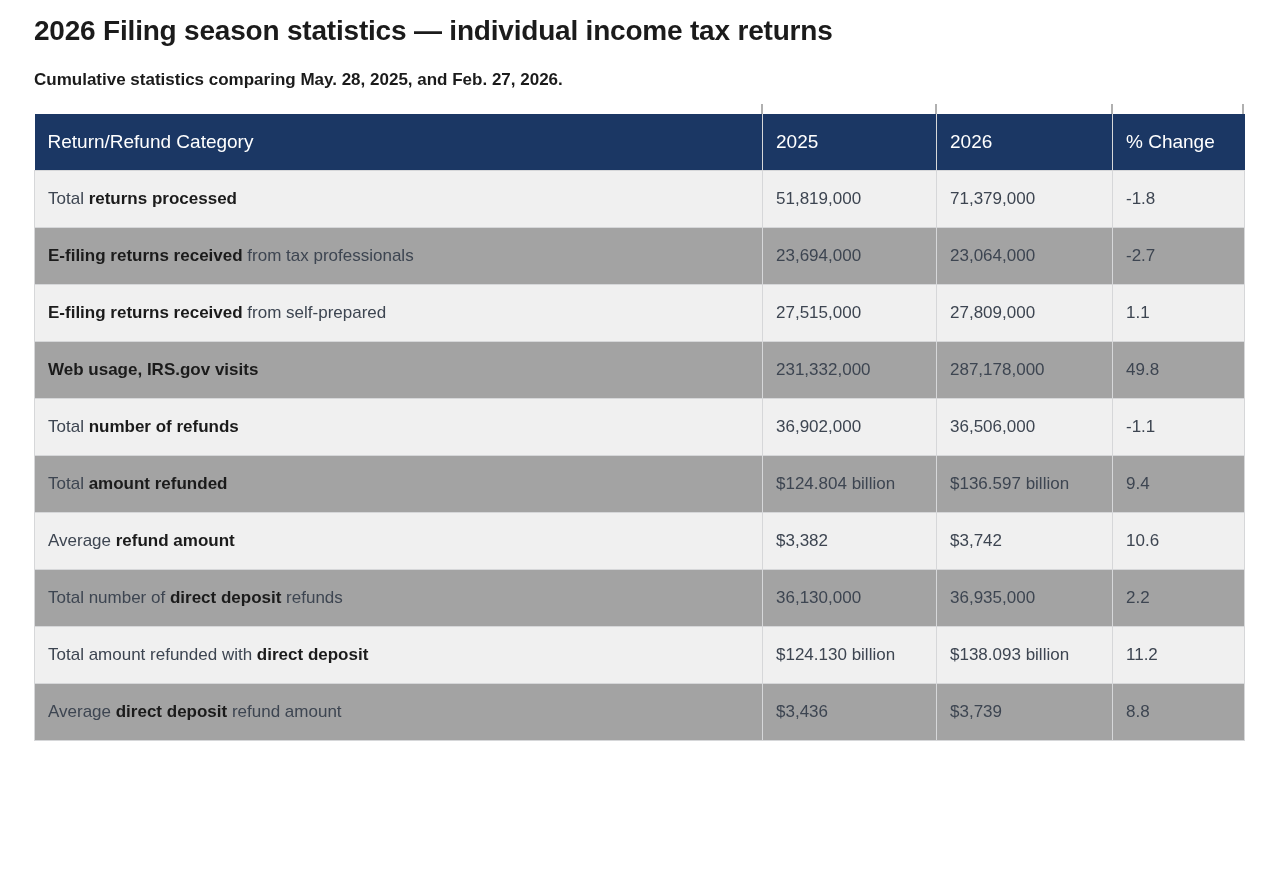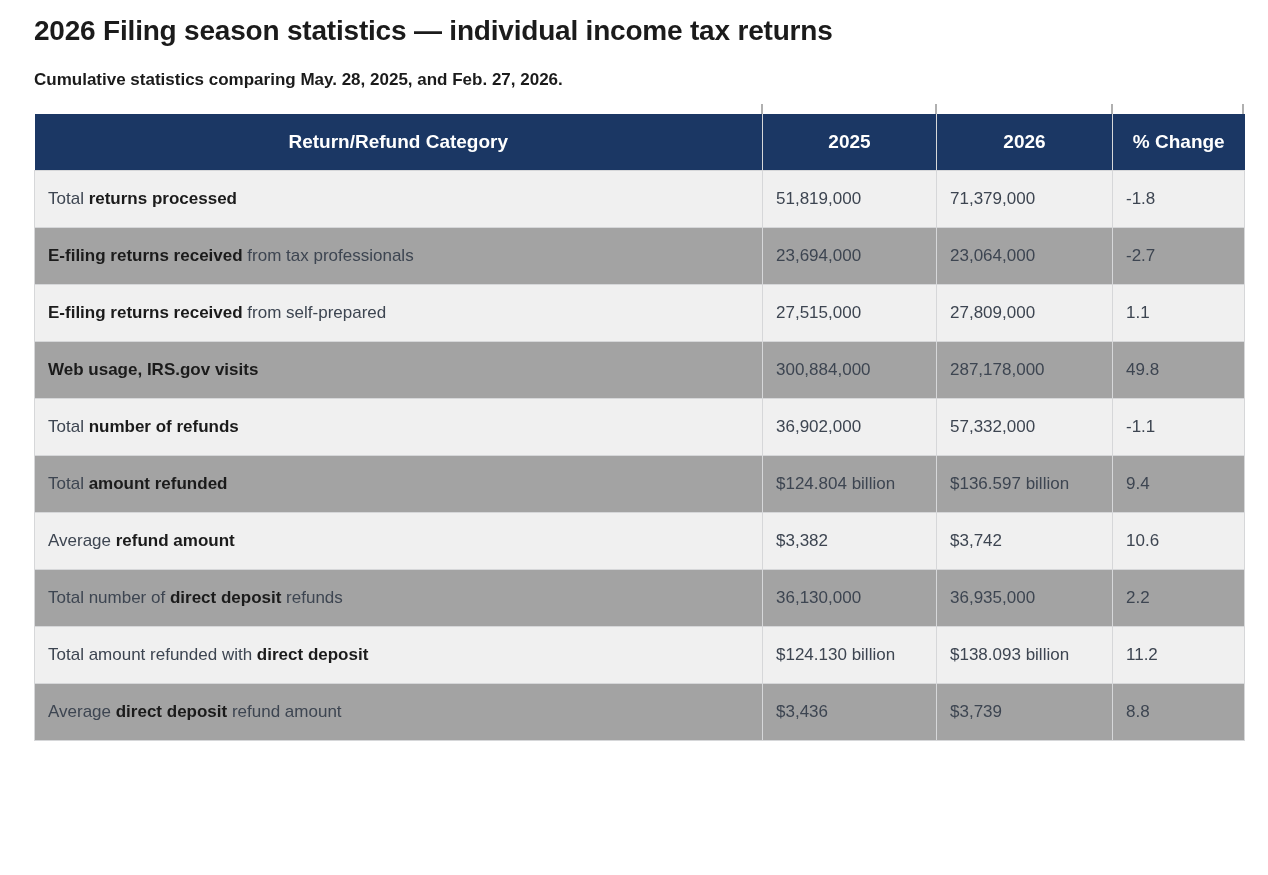--- a/index.html
+++ b/index.html
@@ -57,22 +57,22 @@
     table-layout: fixed;
   }
   col.c-cat { width: 728px; }
   col.c-2025 { width: 174px; }
   col.c-2026 { width: 176px; }
   col.c-chg { width: 132px; }
   thead th {
     background: var(--header-bg);
     color: var(--header-text);
     font-size: 19px;
-    font-weight: 700;
-    text-align: center;
+    font-weight: 400;
+    text-align: left;
     height: 57px;
     padding: 0 13px;
     vertical-align: middle;
     border: none;
   }
   thead th + th {
     border-left: 1px solid var(--border);
   }
   tbody td {
     height: 57px;
@@ -136,28 +136,28 @@
           <td>-2.7</td>
         </tr>
         <tr>
           <td class="cat"><span></span><b>E-filing returns received</b><span> from self-prepared</span></td>
           <td>27,515,000</td>
           <td>27,809,000</td>
           <td>1.1</td>
         </tr>
         <tr>
           <td class="cat"><span></span><b>Web usage, IRS.gov visits</b><span></span></td>
-          <td>300,884,000</td>
+          <td>231,332,000</td>
           <td>287,178,000</td>
           <td>49.8</td>
         </tr>
         <tr>
           <td class="cat"><span>Total </span><b>number of refunds</b><span></span></td>
           <td>36,902,000</td>
-          <td>57,332,000</td>
+          <td>36,506,000</td>
           <td>-1.1</td>
         </tr>
         <tr>
           <td class="cat"><span>Total </span><b>amount refunded</b><span></span></td>
           <td>$124.804 billion</td>
           <td>$136.597 billion</td>
           <td>9.4</td>
         </tr>
         <tr>
           <td class="cat"><span>Average </span><b>refund amount</b><span></span></td>

